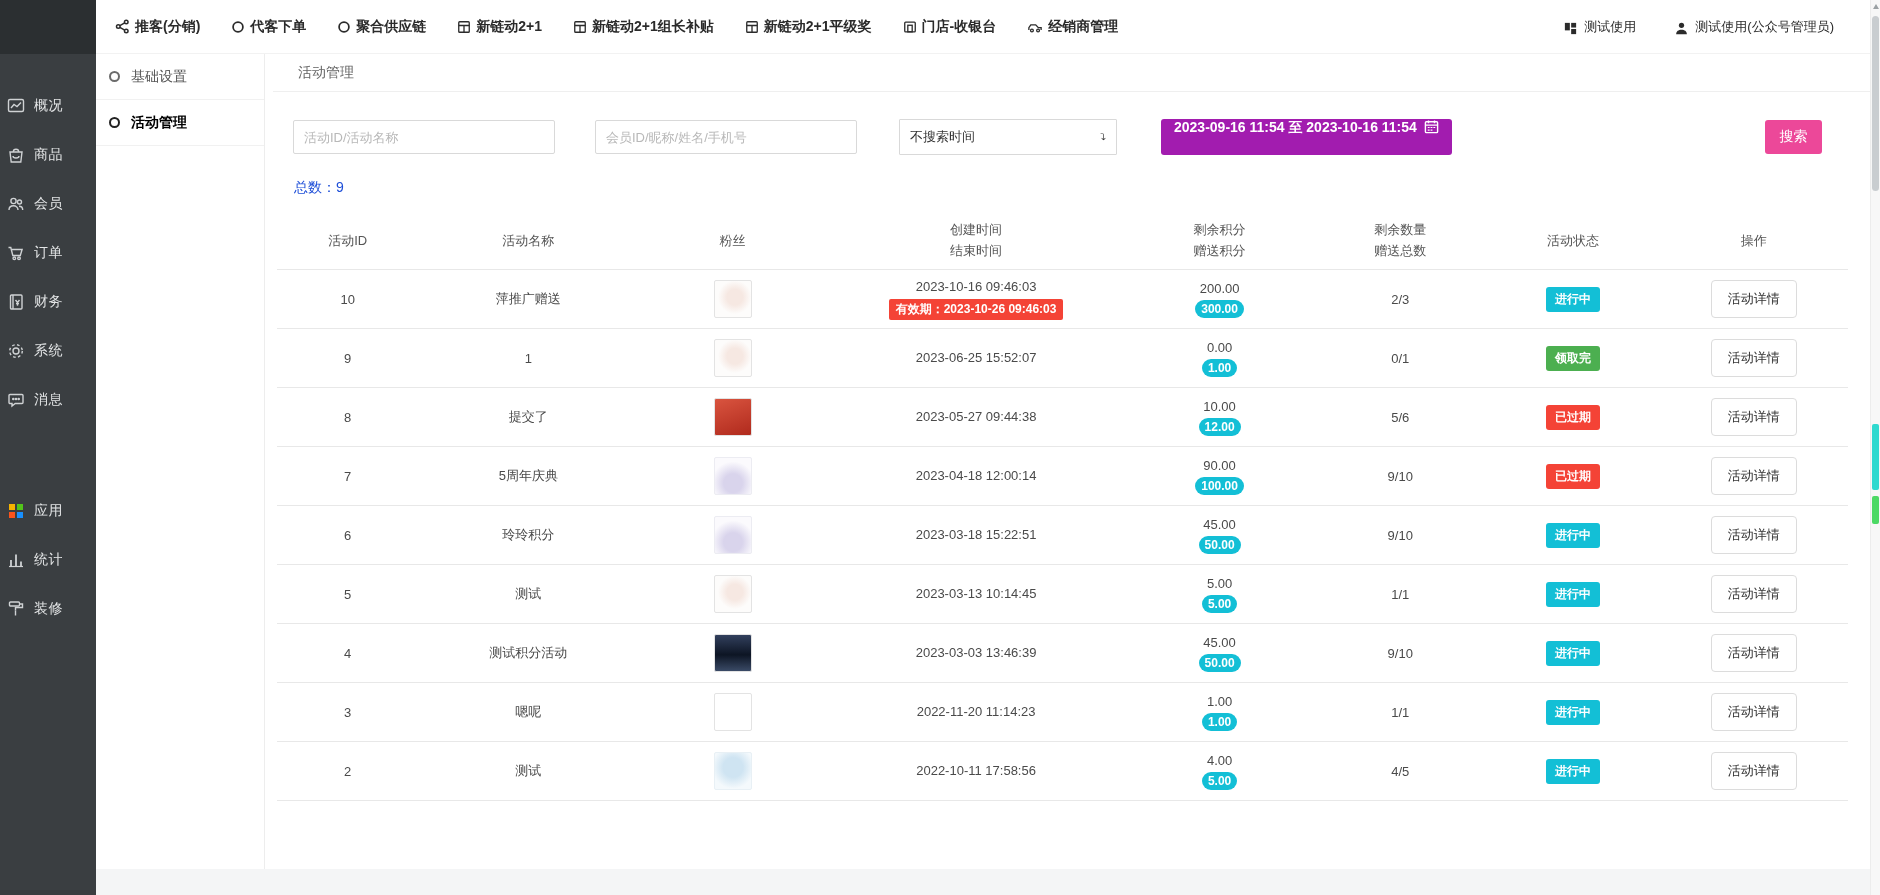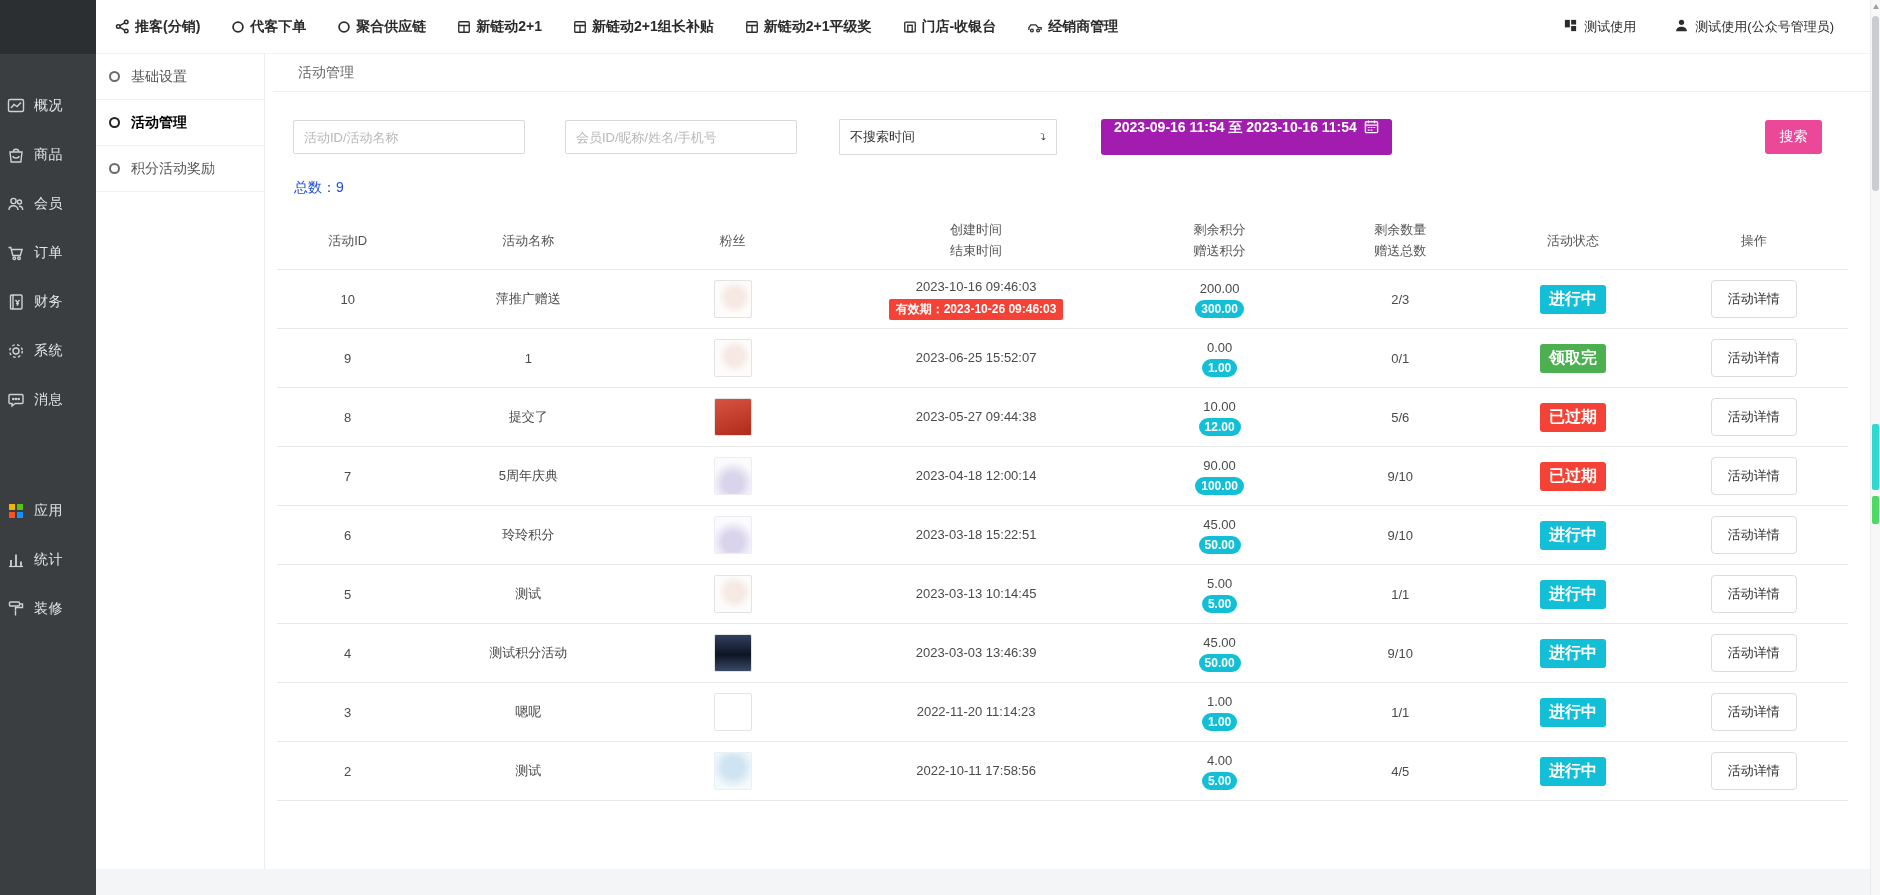--- a/index.html
+++ b/index.html
@@ -12,36 +12,36 @@
   .side-item { height:49px; display:flex; align-items:center; padding-left:6px; cursor:pointer; }
   .side-item svg { flex:0 0 20px; margin-right:8px; }
   .side-item .lbl { color:#e3e5e6; font-size:14px; letter-spacing:.5px; }
   .side-group-gap { height:62px; }
 
   
   .topbar { position:absolute; left:96px; top:0; right:10px; height:54px; background:#fff; display:flex; align-items:center; border-bottom:1px solid #f2f2f2; z-index:4; }
   .topnav { display:flex; align-items:center; padding-left:19px; gap:31px; }
   .topnav-item { display:flex; align-items:center; gap:5px; font-size:14px; font-weight:bold; color:#2b2b2b; white-space:nowrap; cursor:pointer; }
   .topbar-right { margin-left:auto; display:flex; align-items:center; gap:38px; padding-right:36px; }
-  .topbar-right .tr-item { display:flex; align-items:flex-start; gap:6px; font-size:13px; color:#2b2b2b; cursor:pointer; }
+  .topbar-right .tr-item { display:flex; align-items:flex-end; gap:6px; font-size:13px; color:#2b2b2b; cursor:pointer; }
 
   
   .submenu { position:absolute; left:88px; top:54px; width:177px; bottom:26px; background:#fff; border-right:1px solid #ededed; z-index:3; }
   .sub-item { height:46px; display:flex; align-items:center; padding-left:21px; border-bottom:1px solid #f1f1f1; font-size:14px; color:#555; cursor:pointer; }
   .sub-item .bullet { width:11px; height:11px; border:2px solid #6b6b6b; border-radius:50%; margin-right:11px; flex:0 0 auto; }
   .sub-item.active { color:#000; font-weight:bold; }
   .sub-item.active .bullet { border-color:#222; }
 
   
   .content { position:absolute; left:273px; top:54px; right:10px; bottom:26px; background:#fff; }
   .page-title-bar { height:38px; display:flex; align-items:center; padding-left:25px; border-bottom:1px solid #efefef; }
   .page-title { font-size:14px; color:#666; }
 
   .filters { display:flex; align-items:center; margin:27px 0 0 20px; }
-  .f-input { width:232px; height:34px; border:1px solid #d9d9d9; border-radius:2px; padding:0 10px; font-size:13px; color:#333; font-family:"Liberation Sans",sans-serif; }
+  .f-input { width:262px; height:34px; border:1px solid #d9d9d9; border-radius:2px; padding:0 10px; font-size:13px; color:#333; font-family:"Liberation Sans",sans-serif; }
   .f-input::placeholder { color:#b8b8b8; }
   .f-input + .f-input { margin-left:40px; }
   .f-select { position:relative; margin-left:42px; width:218px; height:36px; border:1px solid #d9d9d9; border-radius:1px; display:flex; align-items:center; padding:0 10px; font-size:13px; color:#333; cursor:pointer; background:#fff; }
   .f-select .chev { margin-left:auto; font-size:12px; color:#333; transform:scaleY(.8); }
   .date-btn { margin-left:44px; height:36px; padding:0 13px; background:#a21caf; border:none; border-radius:3px; color:#fff; font-size:14px; font-weight:bold; display:flex; align-items:flex-start; gap:7px; cursor:pointer; font-family:"Liberation Sans",sans-serif; }
   .search-btn { margin-left:auto; margin-right:48px; width:57px; height:34px; background:#ec4899; border:none; border-radius:3px; color:#fff; font-size:14px; cursor:pointer; font-family:"Liberation Sans",sans-serif; }
 
   .total-line { margin:24px 0 0 21px; font-size:14px; color:#1d4ed8; }
 
   
@@ -59,21 +59,21 @@
   .avatar[data-avatar="dark"]  { background:linear-gradient(180deg,#32405d 0%,#0d1524 55%,#3a4a66 100%); }
   .avatar[data-avatar="empty"] { background:#fff; }
   .avatar[data-avatar="blue"]  { background:radial-gradient(circle at 50% 40%, #cfe4f2 0 35%, #f4f9fc 75%); border-color:#e8f0f5; }
 
   .pt-remain { display:block; line-height:17px; }
   .pt-badge { display:inline-block; margin-top:3px; background:#13bfd6; color:#fff; font-size:12px; font-weight:bold; padding:2px 6px; border-radius:9px; }
 
   .dt-line { display:block; line-height:18px; }
   .validity-badge { display:inline-block; margin-top:3px; background:#f44336; color:#fff; font-size:12px; font-weight:bold; padding:2px 7px; border-radius:2px; white-space:nowrap; }
 
-  .status-badge { display:inline-block; color:#fff; font-size:16px; font-weight:bold; padding:4px 9px; border-radius:3px;font-family:Liberation Serif, serif; }
+  .status-badge { display:inline-block; color:#fff; font-size:12px; font-weight:bold; padding:4px 9px; border-radius:3px;font-family:Liberation Serif, serif; }
   .status-badge[data-status="running"] { background:#13bfd6; }
   .status-badge[data-status="claimed"] { background:#4caf50; }
   .status-badge[data-status="expired"] { background:#f44336; }
 
   .detail-btn { background:#fff; border:1px solid #dcdcdc; border-radius:4px; padding:9px 16px; font-size:13px; color:#333; cursor:pointer; font-family:"Liberation Sans",sans-serif; }
 
   
   .bottom-strip { position:absolute; left:96px; right:0; bottom:0; height:26px; background:#f4f5f6; z-index:2; }
   .scrollbar { position:absolute; right:0; top:0; width:10px; height:895px; background:#f7f7f7; border-left:1px solid #ececec; z-index:10; }
   .sb-arrow { position:absolute; top:4px; left:2px; width:0; height:0; border-left:3px solid transparent; border-right:3px solid transparent; border-bottom:5px solid #9aa0a3; }
@@ -255,24 +255,20 @@
 </div>
 
 <div class="submenu">
   <div class="sub-item">
     <span class="bullet"></span>
     <span>基础设置</span>
   </div>
   <div class="sub-item active">
     <span class="bullet"></span>
     <span>活动管理</span>
-  </div>
-  <div class="sub-item">
-    <span class="bullet"></span>
-    <span>积分活动奖励</span>
   </div>
 </div>
 
 <div class="content">
   <div class="page-title-bar">
     <span class="page-title">活动管理</span>
   </div>
 
   <div class="filters">
     <input class="f-input" type="text" placeholder="活动ID/活动名称" style="">

